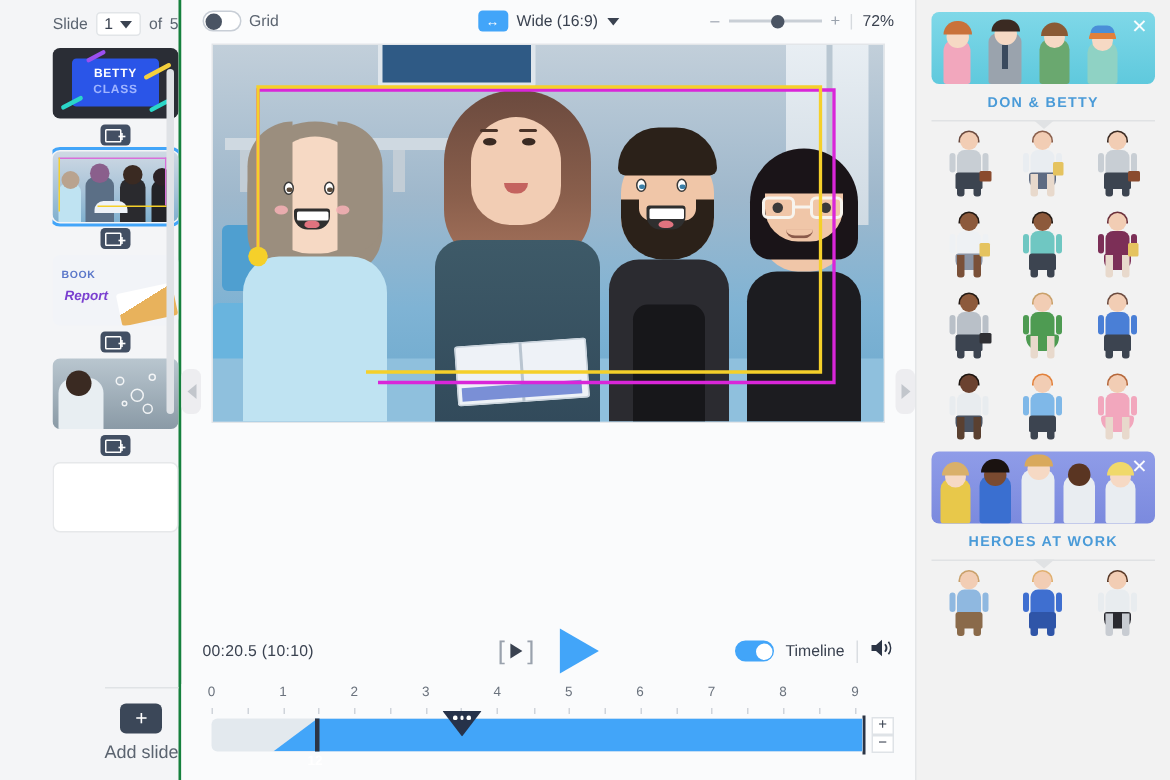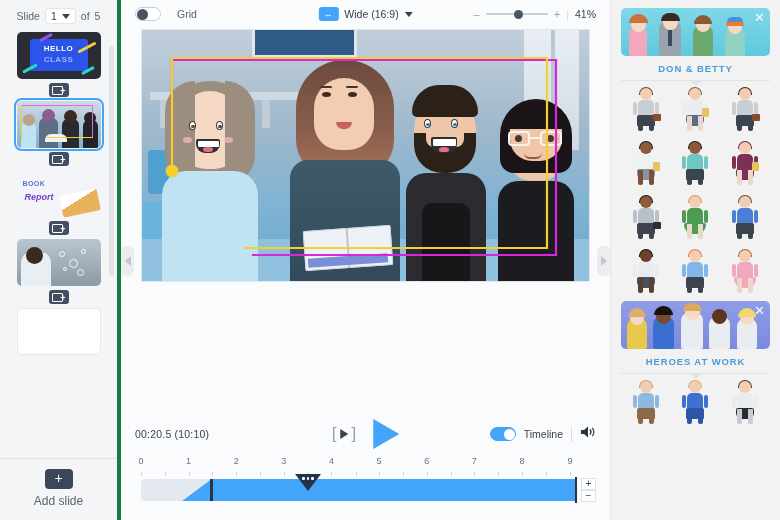--- a/index.html
+++ b/index.html
@@ -48,21 +48,22 @@
   .look-thumb .f2:before { content:""; position:absolute; width:11px; height:4px; background:#6f7d86; border-radius:2px; left:2px; top:-7px; z-index:2; }
   .look-label { color: #3f8fd0; font-size: 10.5px; font-weight: bold; letter-spacing: 0.7px; }
 
   
   .body-row { flex: 1; display: flex; min-height: 0; }
 
   
   .slides-panel {
     width: 121px; background: #f4f5f7; flex: 0 0 121px;
     display: flex; flex-direction: column; position: relative;
-    border-right: 4px solid #15803d;
+    border-right: 2px solid #15803d;
+    align-items: flex-end;
   }
   .slide-select {
     display: flex; align-items: center; justify-content: center; gap: 5px;
     font-size: 10.5px; color: #5b6470; padding: 8px 0 6px 0;
   }
   .slide-dd {
     background: #fff; border: 1px solid #e2e5e8; border-radius: 3px;
     padding: 1px 5px; display: flex; align-items: center; gap: 5px;
     font-size: 10.5px; color: #3a4250; cursor: pointer;
   }
@@ -126,21 +127,21 @@
   
   .stage { flex: 1; display: flex; flex-direction: column; background: #fafbfc; min-width: 0; position: relative; }
   .canvas-toolbar { height: 28px; display: flex; align-items: center; padding: 0 14px; position: relative; }
   .toggle {
     width: 26px; height: 14px; border-radius: 8px; background: #fff;
     border: 1px solid #c8ced6; position: relative; cursor: pointer; flex: 0 0 26px;
   }
   .toggle .knob { position: absolute; width: 11px; height: 11px; border-radius: 50%; background: #4a5463; top: 1px; left: 1px; transition: none; }
   .toggle.on { background: #42a5f9; border-color: #42a5f9; }
   .toggle.on .knob { background: #fff; left: 13px; }
-  .tool-label { font-size: 10.5px; color: #5b6470; margin-left: 16px; }
+  .tool-label { font-size: 10.5px; color: #5b6470; margin-left: 5px; }
   .ratio-group { position: absolute; left: 50%; transform: translateX(-50%); display: flex; align-items: center; gap: 6px; cursor: pointer; }
   .ratio-icon { width: 20px; height: 14px; background: #42a5f9; border-radius: 3px; color: #fff; font-size: 9px; display:flex; align-items:center; justify-content:center; }
   .ratio-text { font-size: 10.5px; color: #3a4250; }
   .caret-sm { width:0;height:0;border-left:4px solid transparent;border-right:4px solid transparent;border-top:5px solid #3a4250; }
   .zoom-group { position: absolute; right: 14px; display: flex; align-items: center; gap: 6px; }
   .zoom-sign { font-size: 11px; color: #9aa2ad; cursor: pointer; }
   .zoom-track { width: 62px; height: 2px; background: #c9cfd6; position: relative; cursor: pointer; }
   .zoom-knob { position: absolute; width: 9px; height: 9px; border-radius: 50%; background: #4a5463; top: -3.5px; left: 28px; }
   .zoom-sep { color:#d6dade; font-size:11px; }
   .zoom-val { font-size: 10.5px; color: #3a4250; }
@@ -308,21 +309,21 @@
       <div class="slides-scroll">
 
         <div class="slide-item">
           <div class="thumb t-hello">
             <div class="chip"></div>
             <div class="s3"></div>
               <div class="s1"></div>
               <div class="s2"></div>
               <div class="s4"></div>
             <div class="txt">
-              <span style="color:#fff">HELLO</span><br>
+              <span style="color:#fff">BETTY</span><br>
               <span>CLASS</span>
             </div>
           </div>
           <div class="transition-btn"></div>
         </div>
 
         <div class="slide-item">
           <div class="thumb t-class selected">
             <div class="mini-figs">
               <span class="mf" style="left:4px;width:15px;height:26px;background:#bfe3f2;"></span>
@@ -394,21 +395,21 @@
           <span class="caret-sm"></span>
         </div>
 
         <div class="zoom-group">
           <span class="zoom-sign">–</span>
           <span class="zoom-track">
               <span class="zoom-knob"></span>
             </span>
           <span class="zoom-sign">+</span>
           <span class="zoom-sep">|</span>
-          <span class="zoom-val">41%</span>
+          <span class="zoom-val">72%</span>
         </div>
       </div>
 
       <div class="canvas-wrap">
         <div class="canvas">
 
           <div class="bg-room">
             <span class="board"></span>
               <span class="win"></span>
               <span class="winbar"></span>

